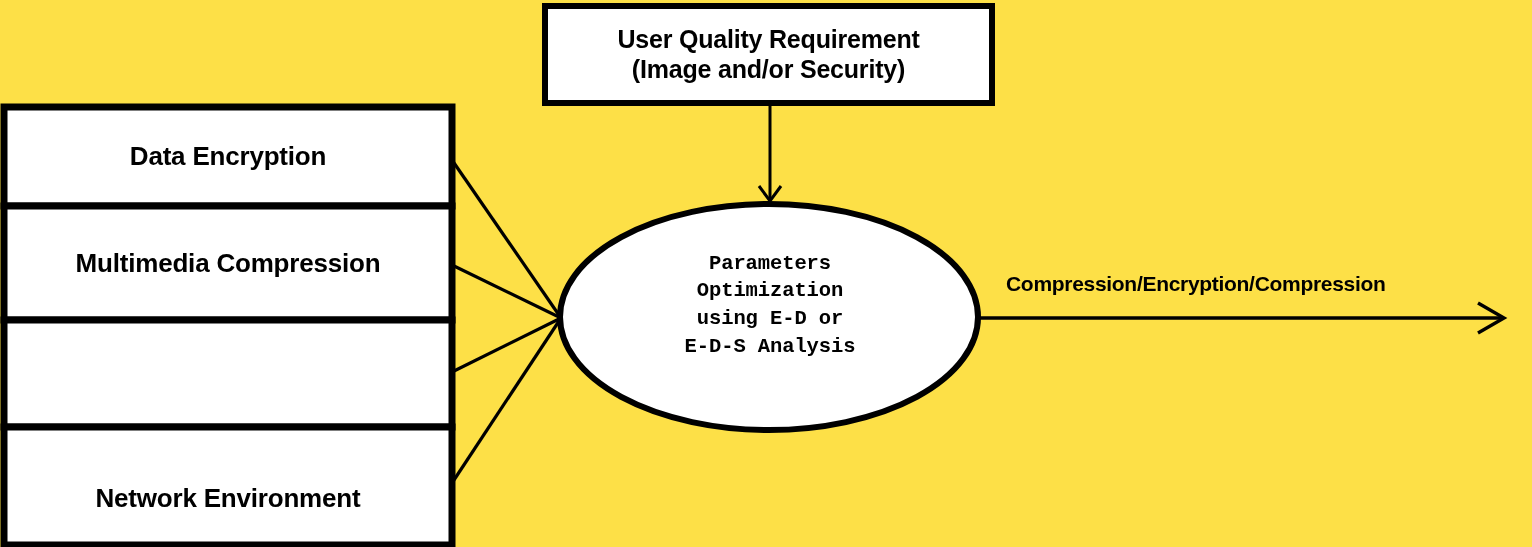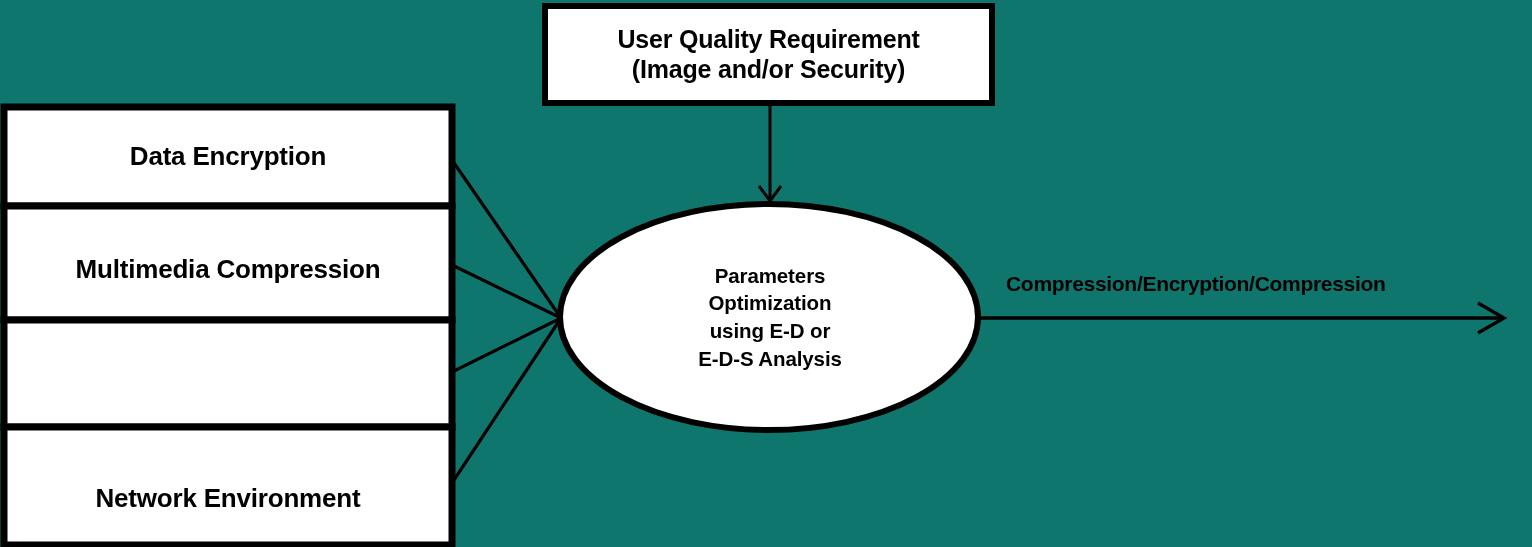--- a/index.html
+++ b/index.html
@@ -9,21 +9,21 @@
     background: #ffffff;
   }
   body {
     font-family: "Liberation Sans", sans-serif;
     color: #000000;
   }
   #diagram-root {
     position: relative;
     width: 1532px;
     height: 547px;
-    background: #0f766e;
+    background: #fde047;
     overflow: hidden;
   }
   #diagram-svg {
     position: absolute;
     left: 0;
     top: 0;
     width: 1532px;
     height: 547px;
   }
   .node-text {
@@ -47,33 +47,34 @@
     letter-spacing: -0.2px;
   }
   
   .input-box-label {
     left: 4px;
     width: 448px;
     font-size: 26px;
     letter-spacing: -0.2px;
   }
   #input-box-label-0 { top: 107px;  height: 99px;  }
-  #input-box-label-1 { top: 212px;  height: 114px; }
+  #input-box-label-1 { top: 206px;  height: 114px; }
   #input-box-label-2 { top: 320px;  height: 107px; }
   #input-box-label-3 { top: 439px;  height: 118px; }
 
   
   #process-label {
     left: 600px;
-    top: 250px;
+    top: 238px;
     width: 340px;
     height: 134px;
     font-size: 20.5px;
     line-height: 1.35;
     letter-spacing: -0.1px;
+    font-family: Liberation Mono, monospace;
   }
   
   #output-label {
     position: absolute;
     left: 1006px;
     top: 272px;
     font-size: 21px;
     font-weight: bold;
     letter-spacing: -0.3px;
     white-space: nowrap;

